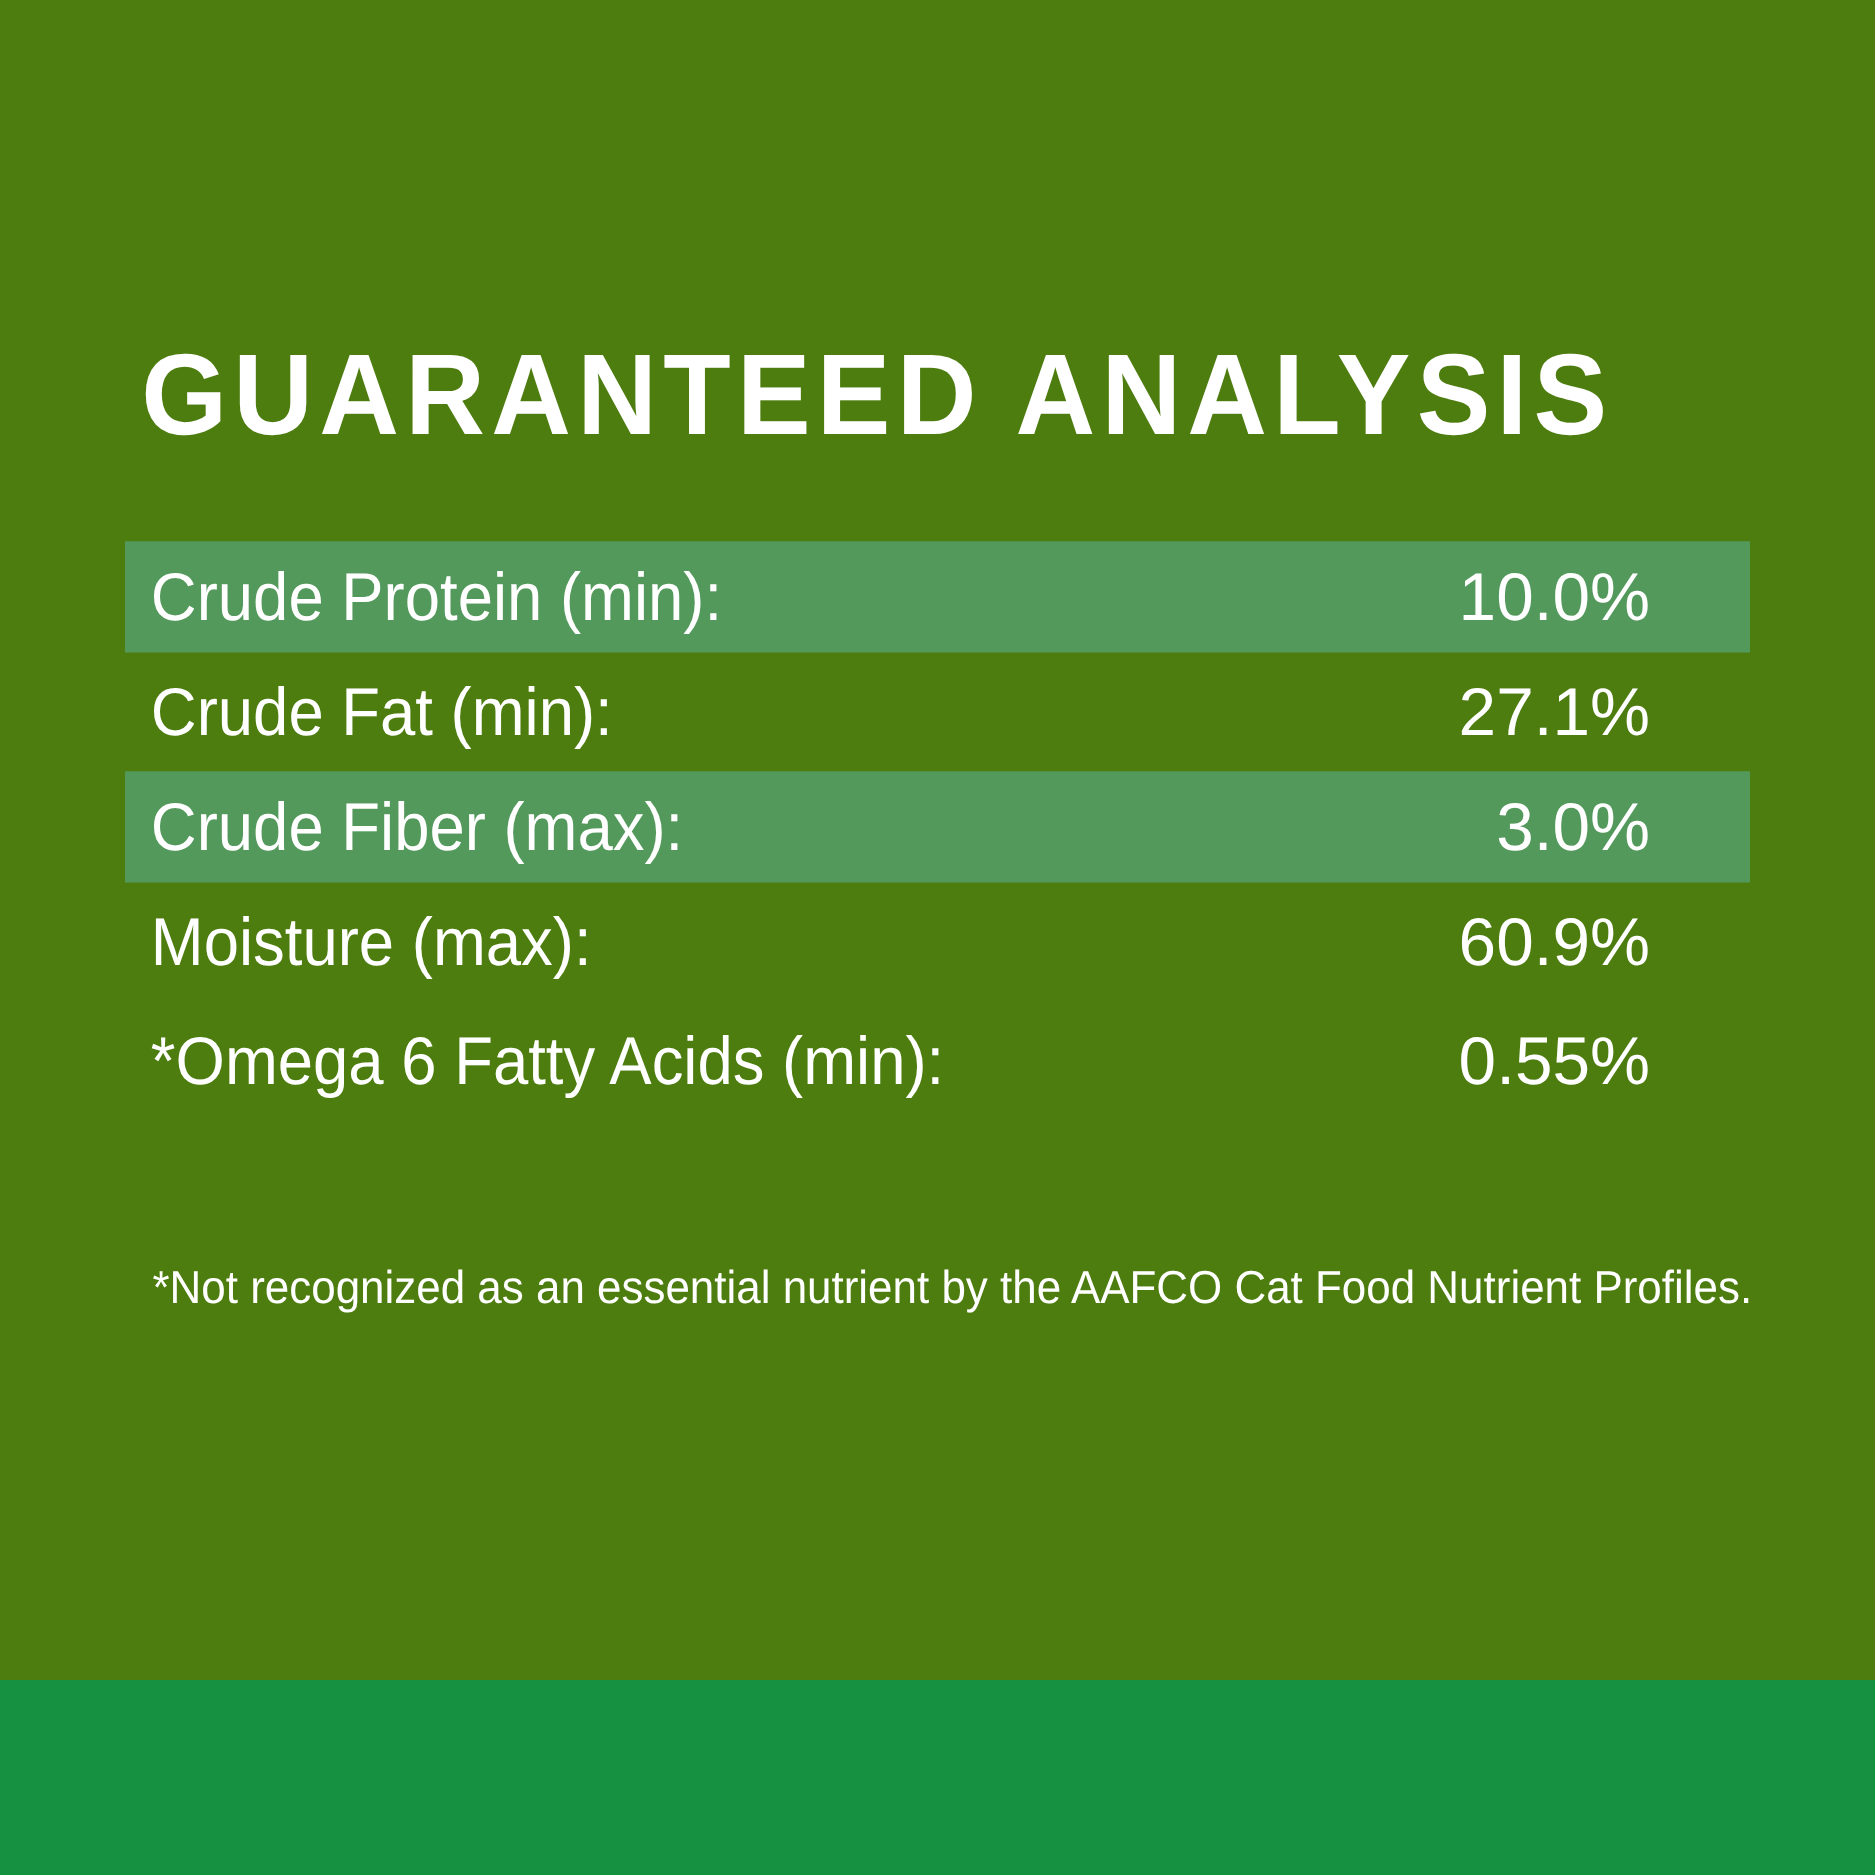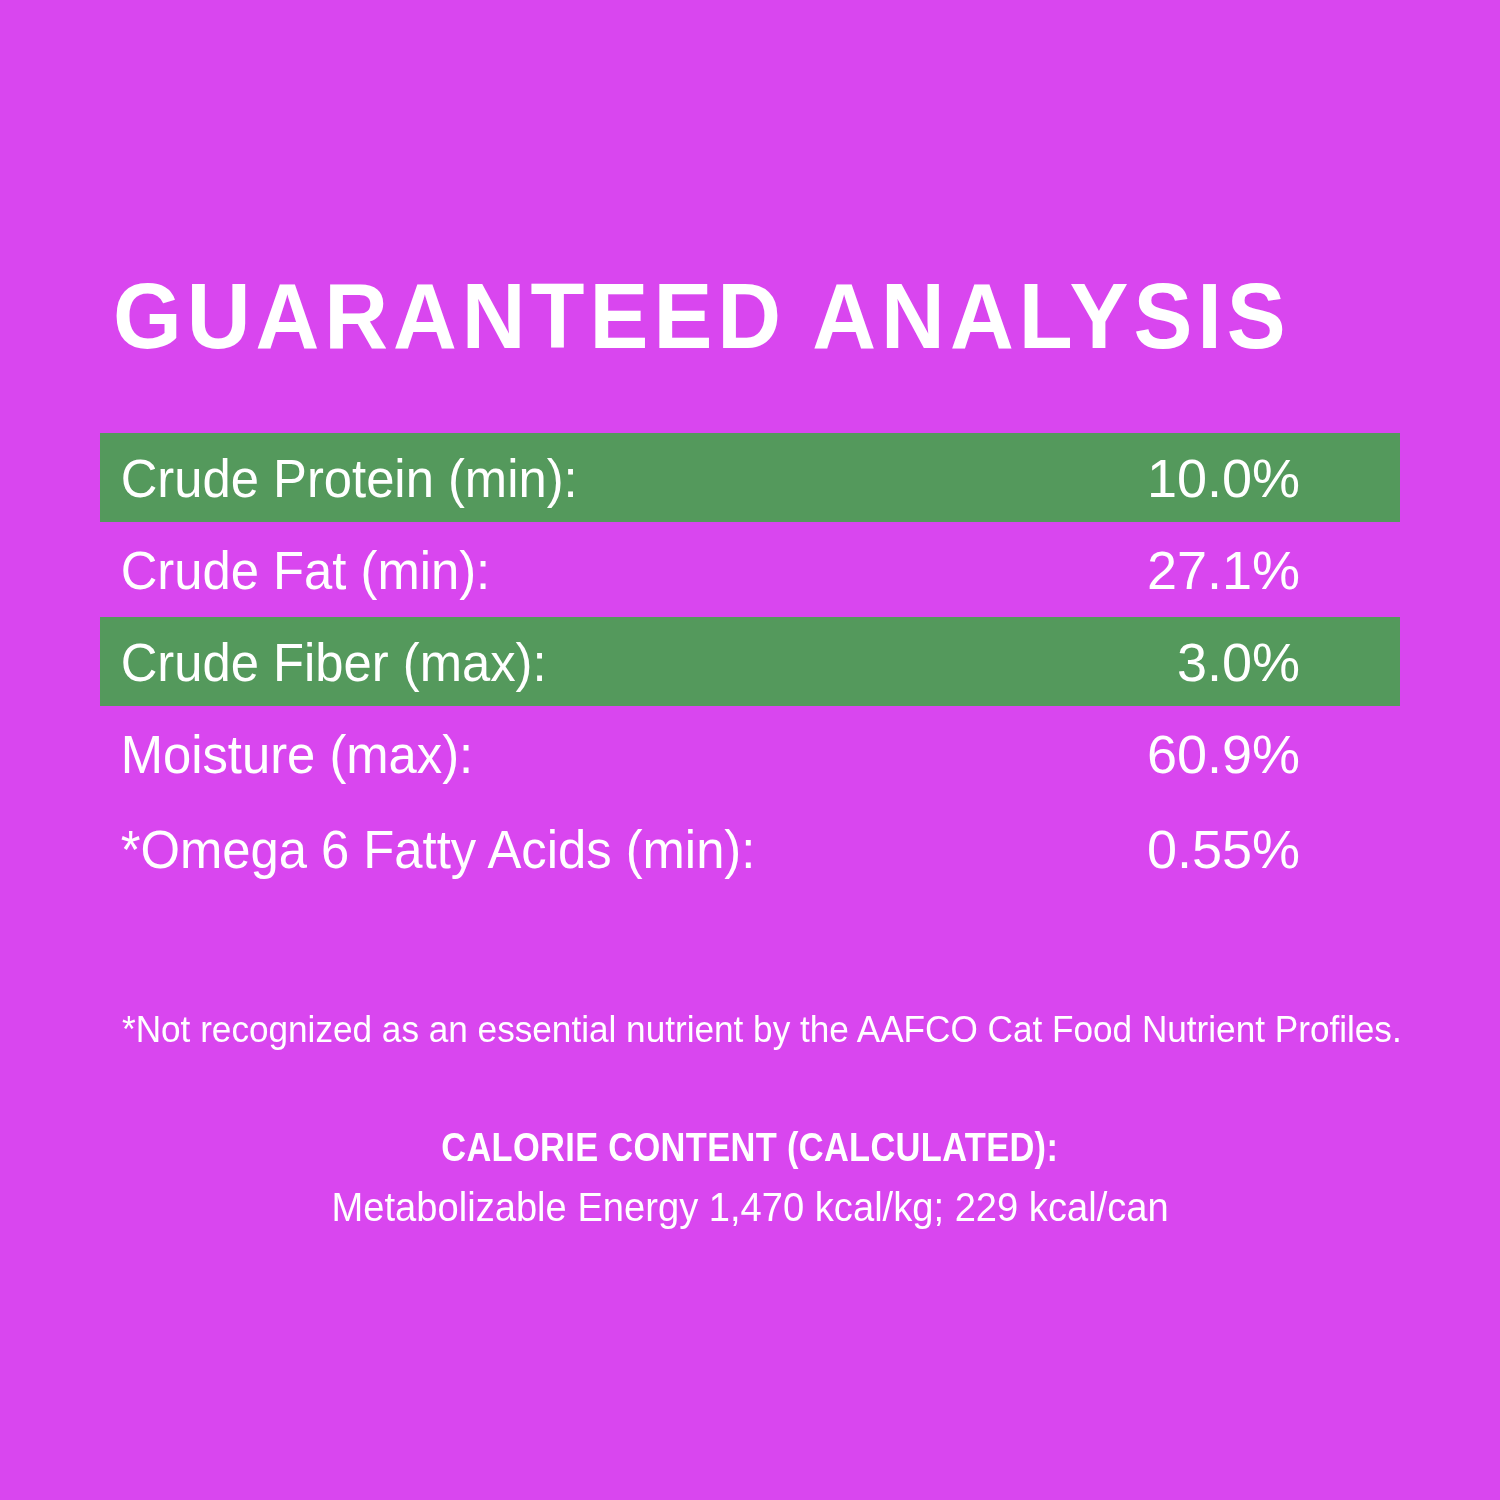--- a/index.html
+++ b/index.html
@@ -10,22 +10,22 @@
     width: 1500px;
     height: 1500px;
     background: #159141;
     font-family: "Liberation Sans", sans-serif;
     overflow: hidden;
   }
 
   .panel {
     position: relative;
     width: 1500px;
-    height: 1500px;
-    background: #d946ef;
+    height: 1344px;
+    background: #4d7c0f;
   }
 
   
   .title {
     position: absolute;
     left: 113px;
     top: 268px;
     width: 1290px;
     height: 96px;
     color: #ffffff;
@@ -73,21 +73,21 @@
     font-weight: 400;
     white-space: nowrap;
     transform: scaleX(0.94);
     transform-origin: left center;
   }
 
   .row-value {
     flex: 0 0 auto;
     width: 330px;
     text-align: right;
-    padding-right: 100px;
+    padding-right: 80px;
     color: #ffffff;
     font-size: 54px;
     line-height: 58px;
     font-weight: 400;
     white-space: nowrap;
   }
 
   
   .footnote {
     position: absolute;
@@ -158,18 +158,14 @@
         <div class="row-value">60.9%</div>
       </div>
       <div class="analysis-row plain">
         <div class="row-label">*Omega 6 Fatty Acids (min):</div>
         <div class="row-value">0.55%</div>
       </div>
     </div>
 
   <div class="footnote">*Not recognized as an essential nutrient by the AAFCO Cat Food Nutrient Profiles.</div>
 
-  <div class="calorie-block">
-    <div class="calorie-heading">CALORIE CONTENT (CALCULATED):</div>
-    <div class="calorie-detail">Metabolizable Energy 1,470 kcal/kg; 229 kcal/can</div>
-  </div>
 
 </div>
 
 </body></html>

